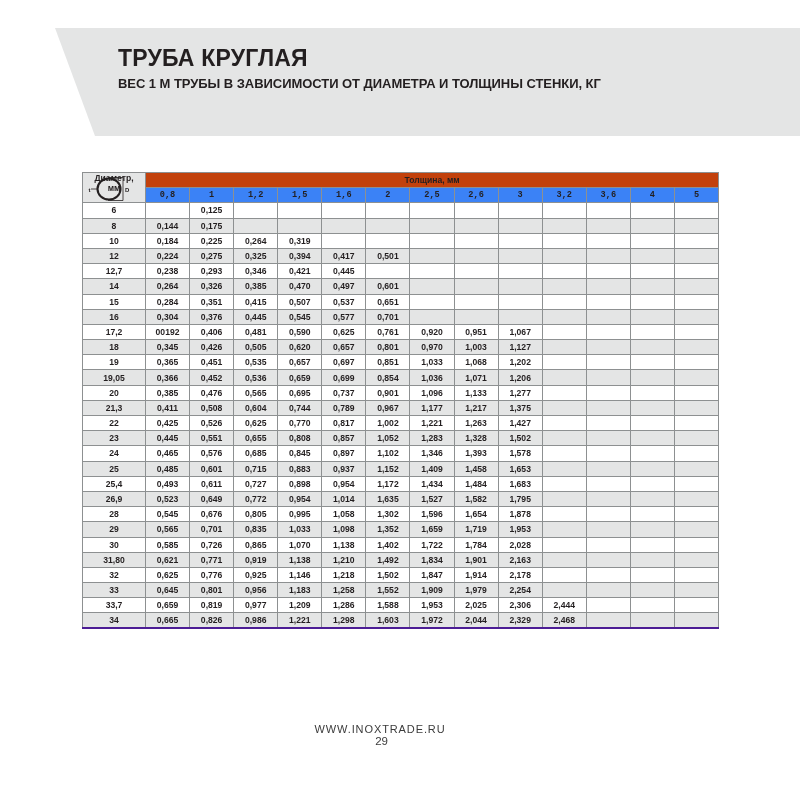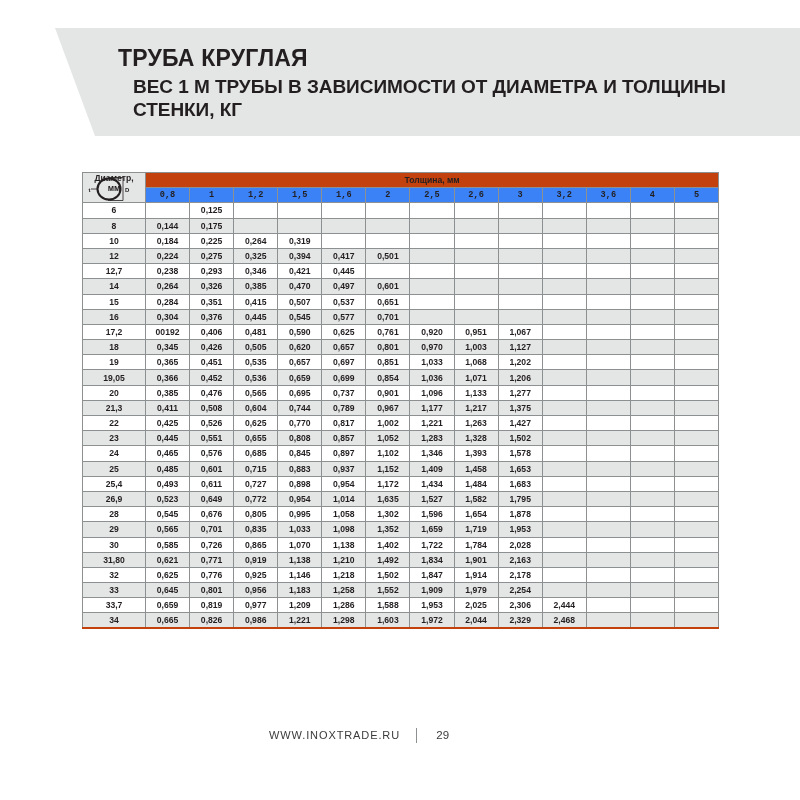--- a/index.html
+++ b/index.html
@@ -34,26 +34,26 @@
   }
   #page-title {
     font-size: 23px;
     font-weight: bold;
     color: #231f20;
     letter-spacing: 0.2px;
     line-height: 1.12;
     margin: 0;
   }
   #page-subtitle {
-    font-size: 19px;
+    font-size: 13px;
     font-weight: bold;
     color: #231f20;
     letter-spacing: -0.05px;
     line-height: 1.2;
-    margin: 4px 0 0 15px;
+    margin: 4px 0 0 0;
   }
 
   
   #spec-table-wrap {
     position: absolute;
     left: 82px;
     top: 172px;
     width: 636px;
   }
   table.spec {
@@ -102,42 +102,43 @@
     background: #ffffff;
     border-right: 2px solid #231f20;
     font-weight: normal;
     font-size: 8.6px;
   }
   td.val {
     background: #ffffff;
     font-weight: normal;
   }
   tr.shaded td { background: #e4e5e5; }
-  tr.last-row td { border-bottom: 2px solid #c2410c; }
+  tr.last-row td { border-bottom: 2px solid #4c1d95; }
   #pipe-icon {
     position: absolute;
     left: 50%;
     top: 50%;
     transform: translate(-50%, -50%);
     width: 52px;
     height: 29px;
   }
 
   
   #footer {
     position: absolute;
     left: 0;
     top: 723px;
     width: 800px;
     height: 24px;
     display: flex;
-    justify-content: center;
+    justify-content: space-between;
     align-items: center;
-    padding-right: 82px;
+    padding-right: 40px;
     box-sizing: border-box;
+    flex-direction: column;
   }
   #footer-site {
     font-size: 11px;
     color: #3b3b3b;
     letter-spacing: 0.9px;
   }
   #footer-divider {
     width: 1px;
     height: 15px;
     background: #8d9091;

